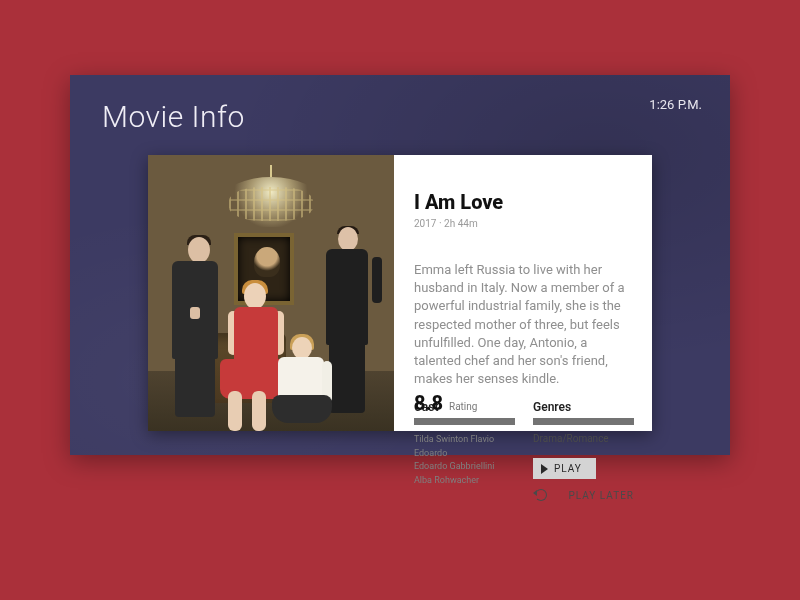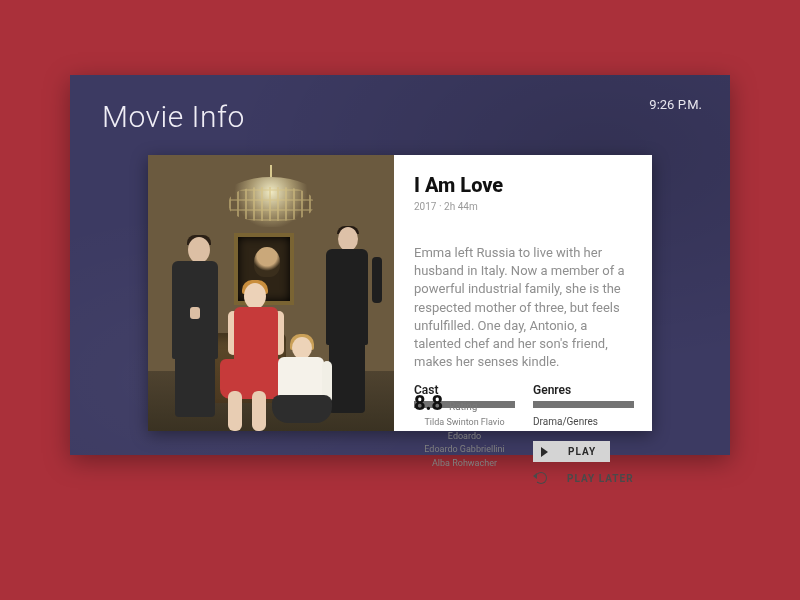--- a/index.html
+++ b/index.html
@@ -181,20 +181,21 @@
     background: #fff;
     color: #1f1f1f;
     padding: 18px 18px 14px 20px;
     position: relative;
   }
   .movie-title {
     font-size: 20px;
     font-weight: 800;
     margin-bottom: 4px;
     color: #111;
+    margin-top: 17px;
   }
   .meta {
     font-size: 10px;
     color: #9a9a9a;
     margin-bottom: 8px;
   }
   .synopsis {
     font-size: 13px;
     line-height: 1.4;
     color: #8f8f8f;
@@ -211,36 +212,36 @@
     font-weight: 600;
     color: #1f1f1f;
     padding-bottom: 4px;
     border-bottom: 7px solid #737373;
     margin-bottom: 8px;
   }
   .cast-list {
     font-size: 9px;
     line-height: 1.5;
     color: #7f7f7f;
-    text-align: center;
   }
   .genres {
     font-size: 10px;
     color: #4a4a4a;
     margin-bottom: 14px;
   }
   .btn {
     display: flex;
     align-items: center;
-    gap: 20px;
+    gap: 6px;
     font-size: 10px;
     letter-spacing: 1px;
-    font-weight: 700;
+    font-weight: 400;
     cursor: pointer;
     user-select: none;
+    justify-content: space-between;
   }
   .btn.play {
     background: #d4d4d4;
     color: #2a2a2a;
     padding: 5px 14px 5px 8px;
     width: fit-content;
     margin-bottom: 10px;
   }
   .btn.later {
     color: #4a4a4a;
@@ -285,21 +286,21 @@
   .rating-label {
     font-size: 10px;
     color: #7a7a7a;
   }
 </style>
 </head>
 <body>
 
 <div class="card">
   <div class="page-title">Movie Info</div>
-  <div class="clock">9:26 P.M.</div>
+  <div class="clock">1:26 P.M.</div>
 
   <div class="info-panel">
 
     <div class="poster">
       <div class="floor"></div>
       <div class="painting"></div>
       <div class="chandelier">
         <div class="chand-body"></div>
       </div>
       <div class="chair"></div>
@@ -349,21 +350,21 @@
           <h4>Cast</h4>
           <div class="cast-list">
             <div>Tilda Swinton Flavio</div>
             <div>Edoardo</div>
             <div>Edoardo Gabbriellini</div>
             <div>Alba Rohwacher</div>
           </div>
         </div>
         <div class="col">
           <h4>Genres</h4>
-          <div class="genres">Drama/Genres</div>
+          <div class="genres">Drama/Romance</div>
 
           <div class="btn play">
             <span class="play-triangle"></span>
             <span>PLAY</span>
           </div>
           <div class="btn later">
             <span class="refresh-icon"></span>
             <span>PLAY LATER</span>
           </div>
         </div>

